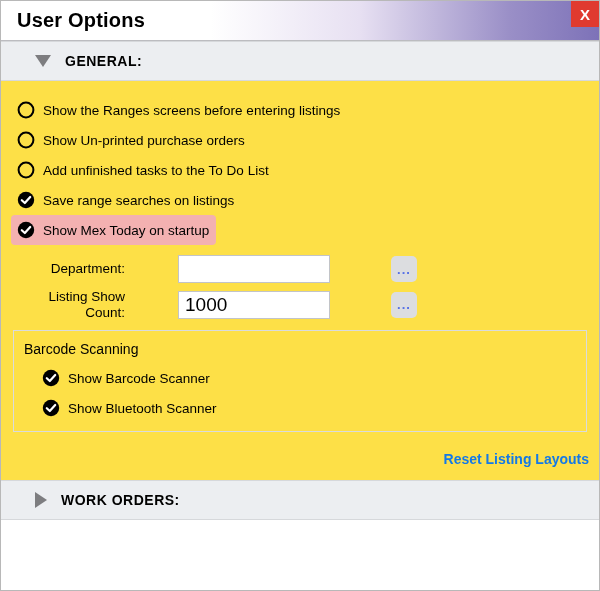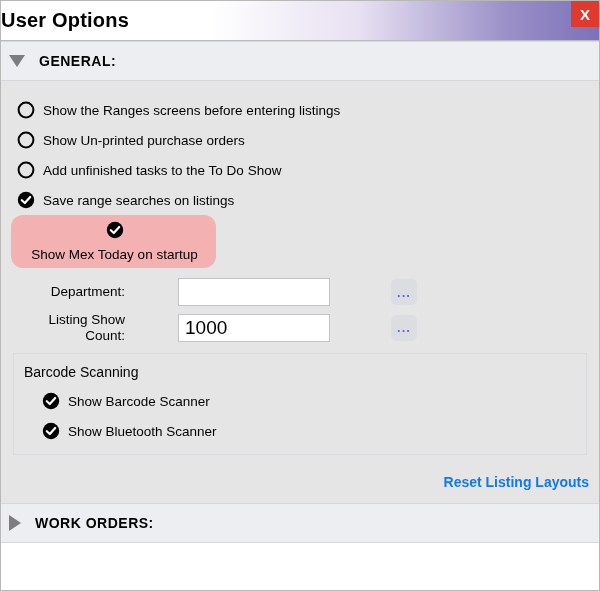--- a/index.html
+++ b/index.html
@@ -18,20 +18,21 @@
     position: relative;
     background: #fff;
   }
   .titlebar {
     height: 40px;
     background: linear-gradient(90deg, #ffffff 0%, #ffffff 35%, #e7e0f2 60%, #9a8fc7 85%, #7d72b8 100%);
     border-bottom: 1px solid #bcbcc0;
     position: relative;
     display: flex;
     align-items: center;
+    padding-left: 16px;
   }
   .title {
     font-size: 20px;
     font-weight: 800;
     color: #000;
     letter-spacing: 0.2px;
   }
   .close-btn {
     position: absolute;
     right: 0;
@@ -47,21 +48,21 @@
     justify-content: center;
     cursor: pointer;
   }
   .section-header {
     height: 40px;
     background: #eceef1;
     border-top: 1px solid #d6d8db;
     border-bottom: 1px solid #d6d8db;
     display: flex;
     align-items: center;
-    padding-left: 8px;
+    padding-left: 34px;
     gap: 14px;
     cursor: pointer;
   }
   .tri {
     width: 0; height: 0;
     display: inline-block;
   }
   .tri-down {
     border-left: 8px solid transparent;
     border-right: 8px solid transparent;
@@ -73,35 +74,34 @@
     border-left: 12px solid #7d7d80;
   }
   .section-label {
     font-size: 14px;
     font-weight: 800;
     color: #000;
     letter-spacing: 0.5px;
   }
   .section-body {
     padding: 14px 10px 0 10px;
-    background: #e5e5e5;
+    background: #fde047;
   }
   .opt-row {
     display: flex;
     align-items: center;
     gap: 8px;
     padding: 6px 4px 6px 6px;
     font-size: 13.5px;
     color: #000;
   }
   .opt-row.highlight {
     background: #f3b1b1;
-    border-radius: 12px;
+    border-radius: 4px;
     width: 205px;
-    flex-direction: column;
   }
   .radio, .check {
     width: 18px; height: 18px;
     flex-shrink: 0;
     display: inline-flex;
     align-items: center;
     justify-content: center;
   }
   .radio svg, .check svg { width: 18px; height: 18px; }
   .form-row {
@@ -204,21 +204,21 @@
       </span>
       <span>Show Un-printed purchase orders</span>
     </div>
 
     <div class="opt-row">
       <span class="radio">
         <svg viewBox="0 0 18 18">
             <circle cx="9" cy="9" r="7.4" fill="none" stroke="#000" stroke-width="2"></circle>
           </svg>
       </span>
-      <span>Add unfinished tasks to the To Do Show</span>
+      <span>Add unfinished tasks to the To Do List</span>
     </div>
 
     <div class="opt-row">
       <span class="check">
         <svg viewBox="0 0 18 18">
             <circle cx="9" cy="9" r="8.2" fill="#000"></circle>
             <path d="M4.8 9.2 L7.8 12 L13.2 6" stroke="#fff" stroke-width="2.2" fill="none" stroke-linecap="round" stroke-linejoin="round"></path>
           </svg>
       </span>
       <span>Save range searches on listings</span>

